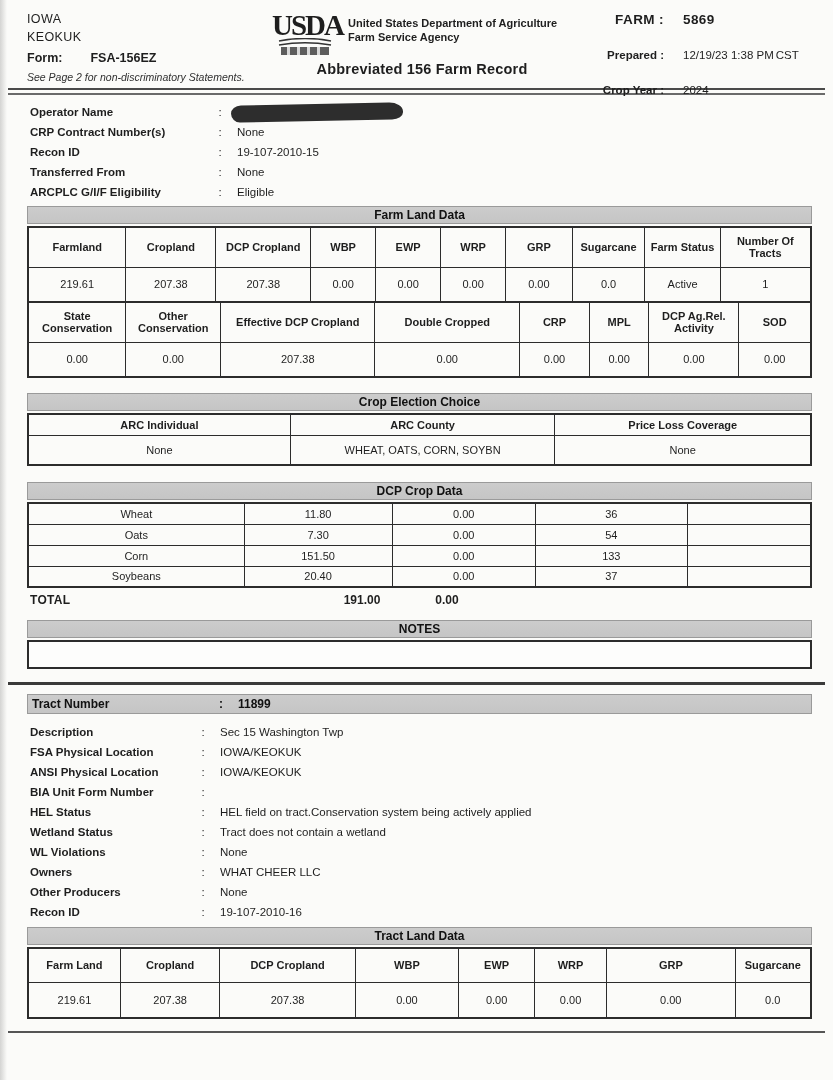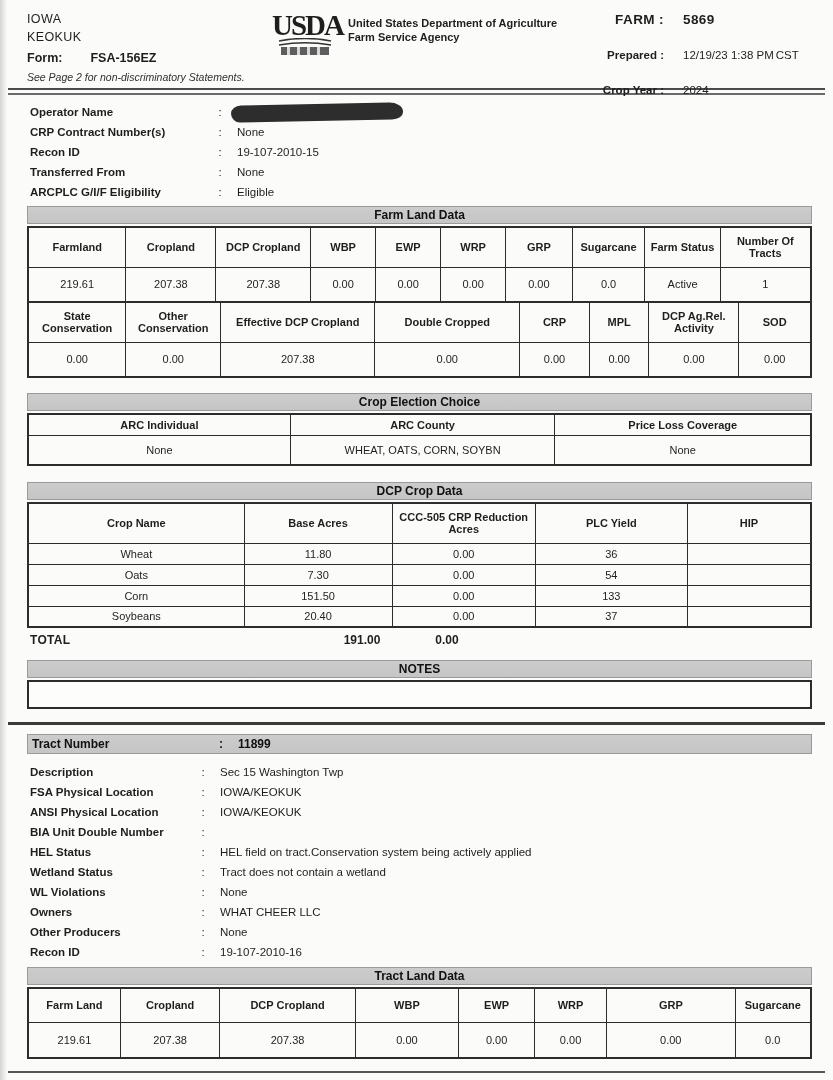--- a/index.html
+++ b/index.html
@@ -134,20 +134,21 @@
             <rect x="20" y="9" width="3" height="8" fill="#d9d9d9"></rect>
             <rect x="30" y="9" width="3" height="8" fill="#d9d9d9"></rect>
             <rect x="40" y="9" width="3" height="8" fill="#d9d9d9"></rect>
           </svg>
         </div>
         <div class="agency">
           <div>United States Department of Agriculture</div>
           <div>Farm Service Agency</div>
         </div>
       </div>
+      <div class="doc-title">Abbreviated 156 Farm Record</div>
     </div>
 
     <div class="hdr-right">
       <div class="hr-grid">
         <span class="hr-label farm-big">FARM :</span>
         <span class="hr-val farm-big" style="font-weight:bold">5869</span>
         <span class="hr-label">Prepared :</span>
         <span class="hr-val"><span>12/19/23 1:38 PM</span><span class="tz">CST</span></span>
         <span class="hr-label">Crop Year :</span>
         <span class="hr-val">2024</span>
@@ -290,27 +291,20 @@
     <div class="bar">DCP Crop Data</div>
     <table class="tbl">
       <colgroup>
           <col style="width:27.6%">
           <col style="width:18.9%">
           <col style="width:18.3%">
           <col style="width:19.4%">
           <col style="width:15.8%">
         </colgroup>
       <tbody>
-          <tr class="h40">
-        <th class="cell-left">Crop Name</th>
-        <th>Base Acres</th>
-        <th>CCC-505 CRP Reduction Acres</th>
-        <th>PLC Yield</th>
-        <th>HIP</th>
-      </tr>
       <tr class="v21">
         <td class="cell-left">Wheat</td>
         <td>11.80</td>
         <td>0.00</td>
         <td>36</td>
         <td></td>
       </tr>
       <tr class="v21">
         <td class="cell-left">Oats</td>
         <td>7.30</td>
@@ -366,21 +360,21 @@
       <span class="kv-label">FSA Physical Location</span>
       <span class="kv-colon">:</span>
       <span class="kv-value">IOWA/KEOKUK</span>
     </div>
     <div class="kv-row">
       <span class="kv-label">ANSI Physical Location</span>
       <span class="kv-colon">:</span>
       <span class="kv-value">IOWA/KEOKUK</span>
     </div>
     <div class="kv-row">
-      <span class="kv-label">BIA Unit Double Number</span>
+      <span class="kv-label">BIA Unit Form Number</span>
       <span class="kv-colon">:</span>
       <span class="kv-value"></span>
     </div>
     <div class="kv-row">
       <span class="kv-label">HEL Status</span>
       <span class="kv-colon">:</span>
       <span class="kv-value">HEL field on tract.Conservation system being actively applied</span>
     </div>
     <div class="kv-row">
       <span class="kv-label">Wetland Status</span>

